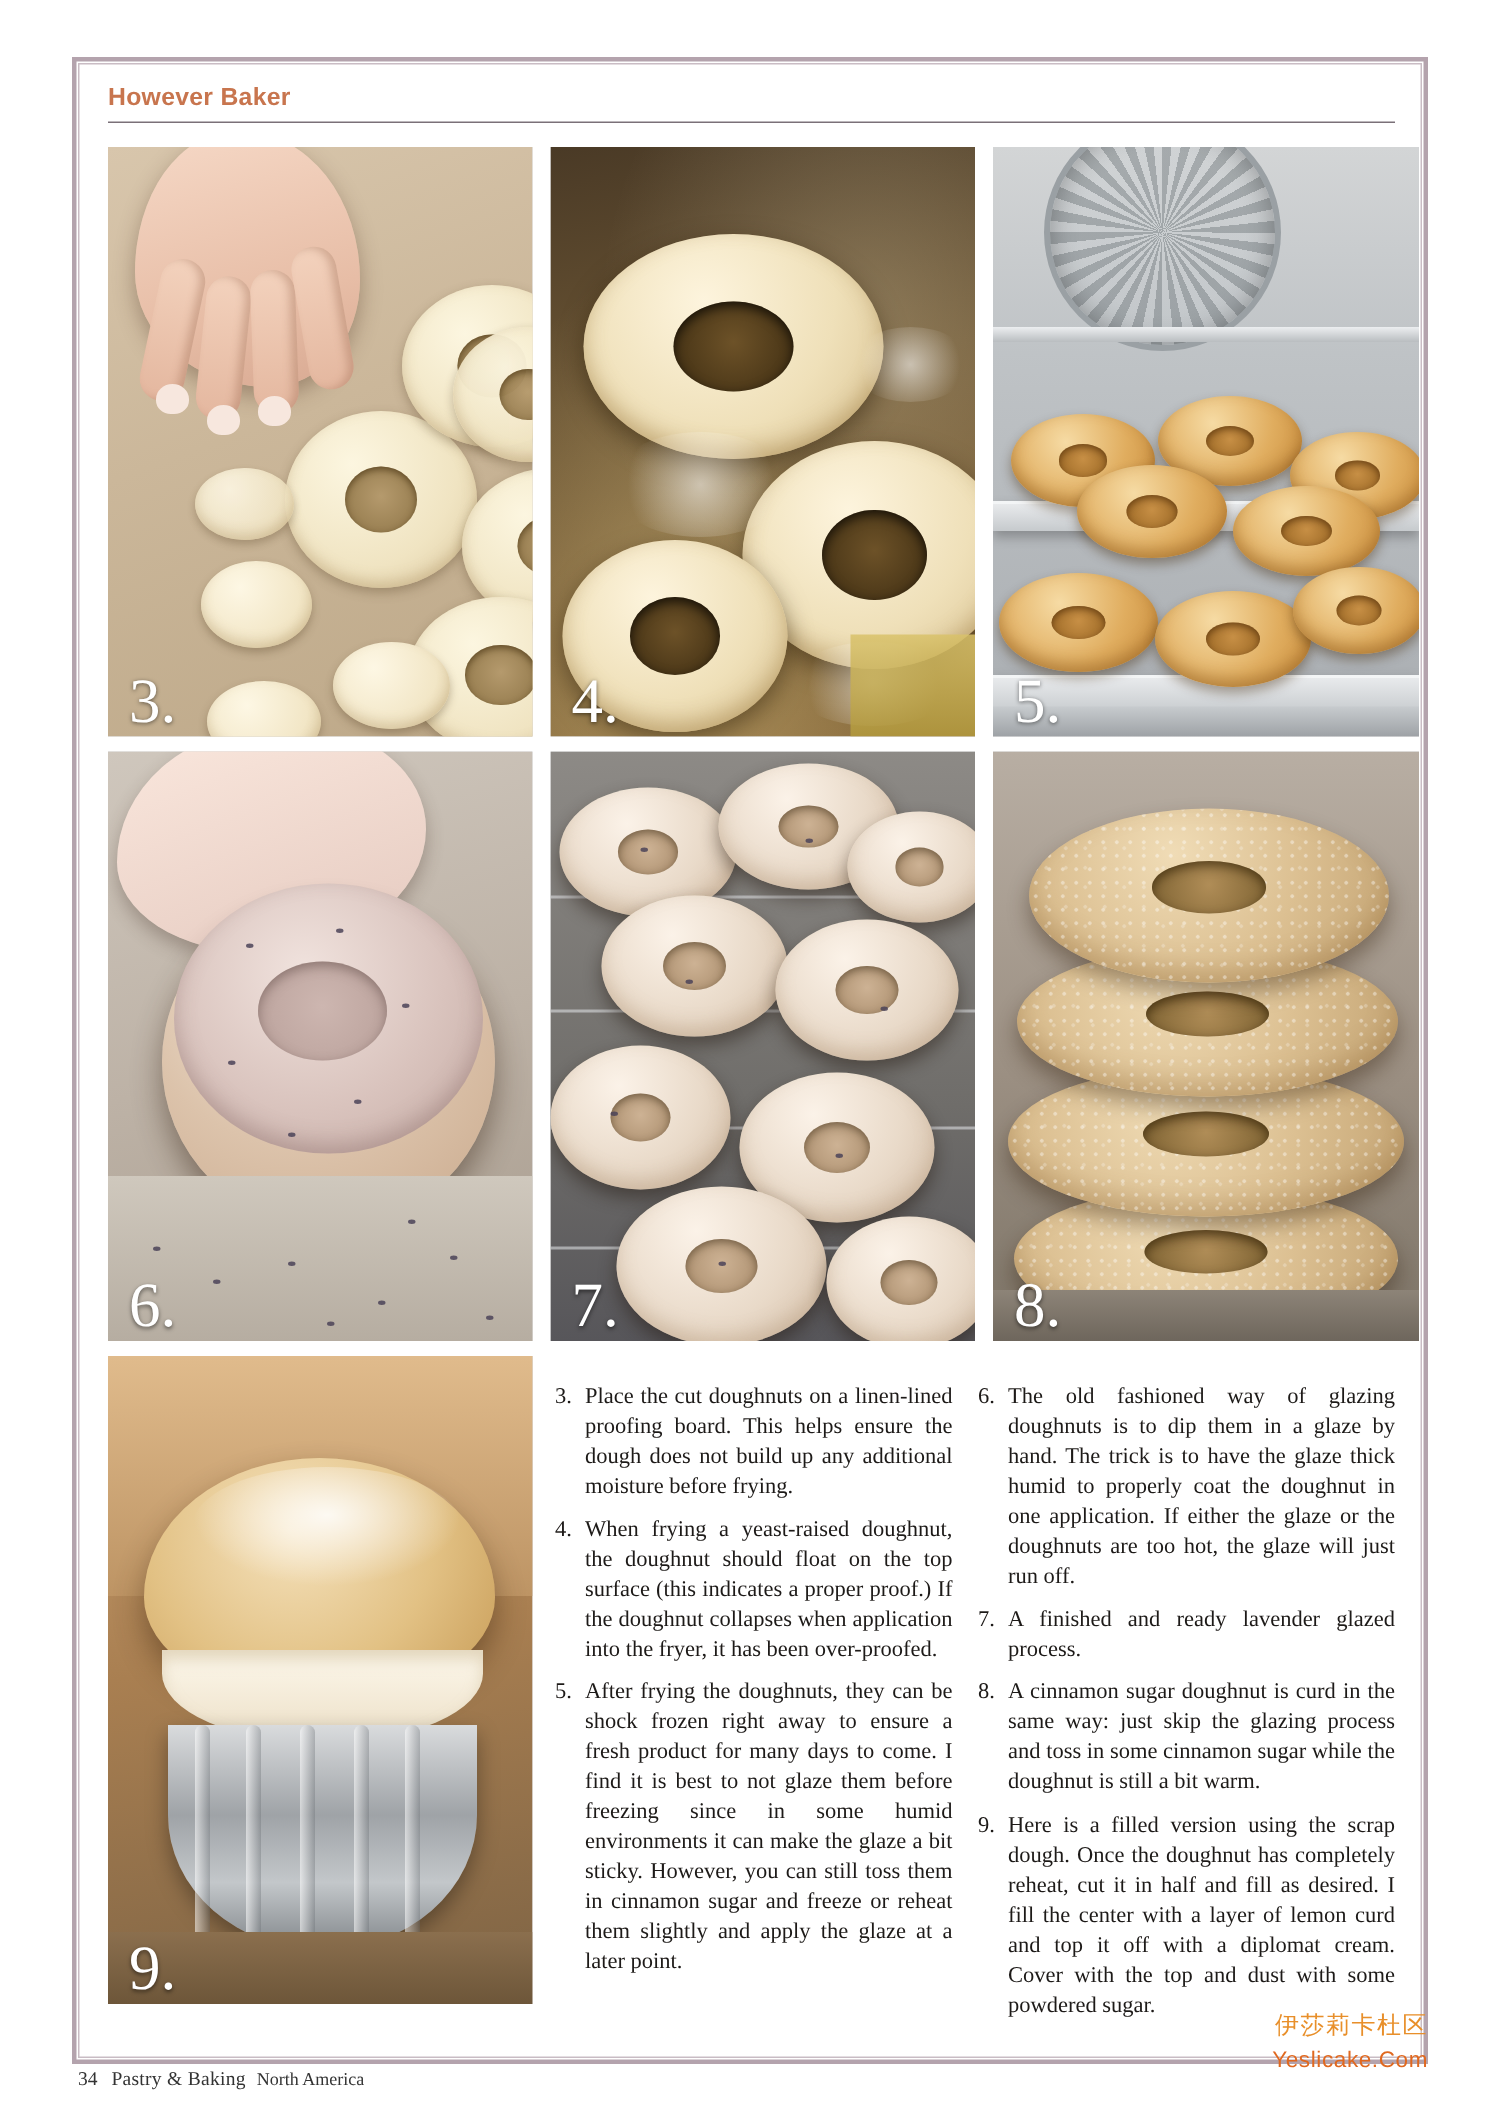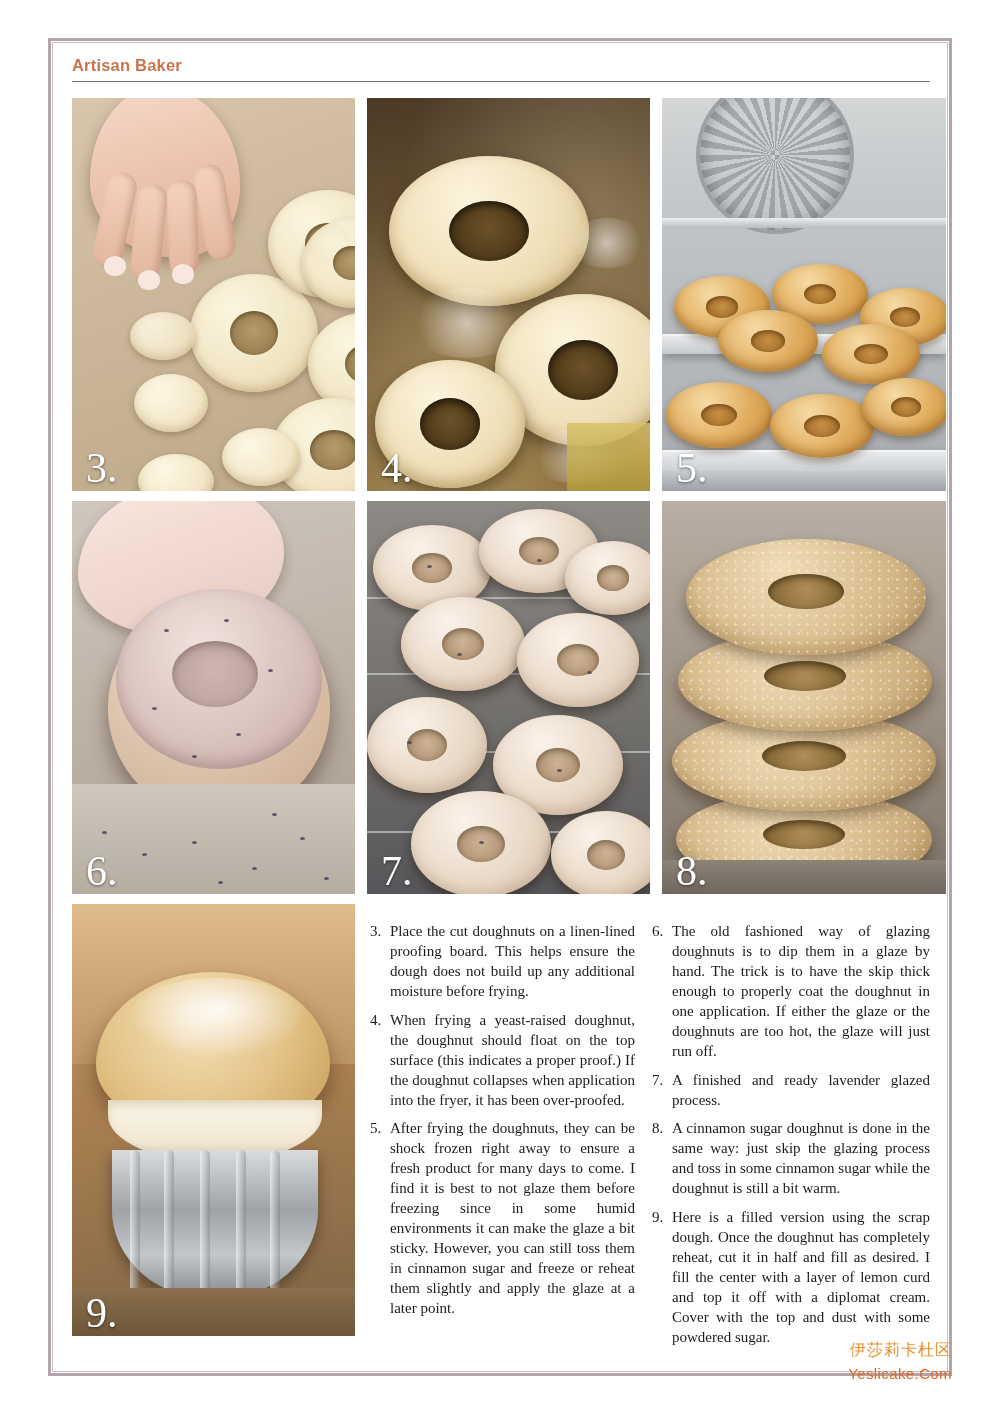--- a/index.html
+++ b/index.html
@@ -359,21 +359,21 @@
 </style>
 </head>
 <body>
 
 <div class="page">
 
   <div class="page-frame"></div>
   <div class="page-frame-inner"></div>
 
   <div class="header">
-    <div class="header-title">Artisan Baker</div>
+    <div class="header-title">However Baker</div>
     <div class="header-rule"></div>
   </div>
 
   <div class="photo" style="left:72px; top:98px; width:283px; height:393px;">
     <div class="scene p3">
       <div class="ring" style="left:118px; top:176px; width:128px; height:118px;"></div>
       <div class="ring" style="left:196px; top:92px; width:120px; height:108px;"></div>
       <div class="ring" style="left:236px; top:214px; width:120px; height:104px;"></div>
       <div class="ring" style="left:200px; top:300px; width:124px; height:104px;"></div>
       <div class="ring" style="left:230px; top:120px; width:100px; height:90px; opacity:.96;"></div>
@@ -527,33 +527,38 @@
     </div>
     <div class="item">
       <span class="item-num">5.</span>
       <span class="item-txt">After frying the doughnuts, they can be shock frozen right away to ensure a fresh product for many days to come. I find it is best to not glaze them before freezing since in some humid environments it can make the glaze a bit sticky. However, you can still toss them in cinnamon sugar and freeze or reheat them slightly and apply the glaze at a later point.</span>
     </div>
   </div>
 
   <div class="col" style="left:652px; top:922px; width:278px;">
     <div class="item">
       <span class="item-num">6.</span>
-      <span class="item-txt">The old fashioned way of glazing doughnuts is to dip them in a glaze by hand. The trick is to have the skip thick enough to properly coat the doughnut in one application. If either the glaze or the doughnuts are too hot, the glaze will just run off.</span>
+      <span class="item-txt">The old fashioned way of glazing doughnuts is to dip them in a glaze by hand. The trick is to have the glaze thick humid to properly coat the doughnut in one application. If either the glaze or the doughnuts are too hot, the glaze will just run off.</span>
     </div>
     <div class="item">
       <span class="item-num">7.</span>
       <span class="item-txt">A finished and ready lavender glazed process.</span>
     </div>
     <div class="item">
       <span class="item-num">8.</span>
-      <span class="item-txt">A cinnamon sugar doughnut is done in the same way: just skip the glazing process and toss in some cinnamon sugar while the doughnut is still a bit warm.</span>
+      <span class="item-txt">A cinnamon sugar doughnut is curd in the same way: just skip the glazing process and toss in some cinnamon sugar while the doughnut is still a bit warm.</span>
     </div>
     <div class="item">
       <span class="item-num">9.</span>
       <span class="item-txt">Here is a filled version using the scrap dough. Once the doughnut has completely reheat, cut it in half and fill as desired. I fill the center with a layer of lemon curd and top it off with a diplomat cream. Cover with the top and dust with some powdered sugar.</span>
     </div>
   </div>
 
+  <div class="footer">
+    <span class="folio-num">34</span>
+    <span class="folio-title" style="margin-left:6px;">Pastry &amp; Baking</span>
+    <span class="folio-sub" style="margin-left:4px;">North America</span>
+  </div>
 
   <div class="watermark-cn">伊莎莉卡杜区</div>
   <div class="watermark-en">Yeslicake.Com</div>
 
 </div>
 
 </body></html>

